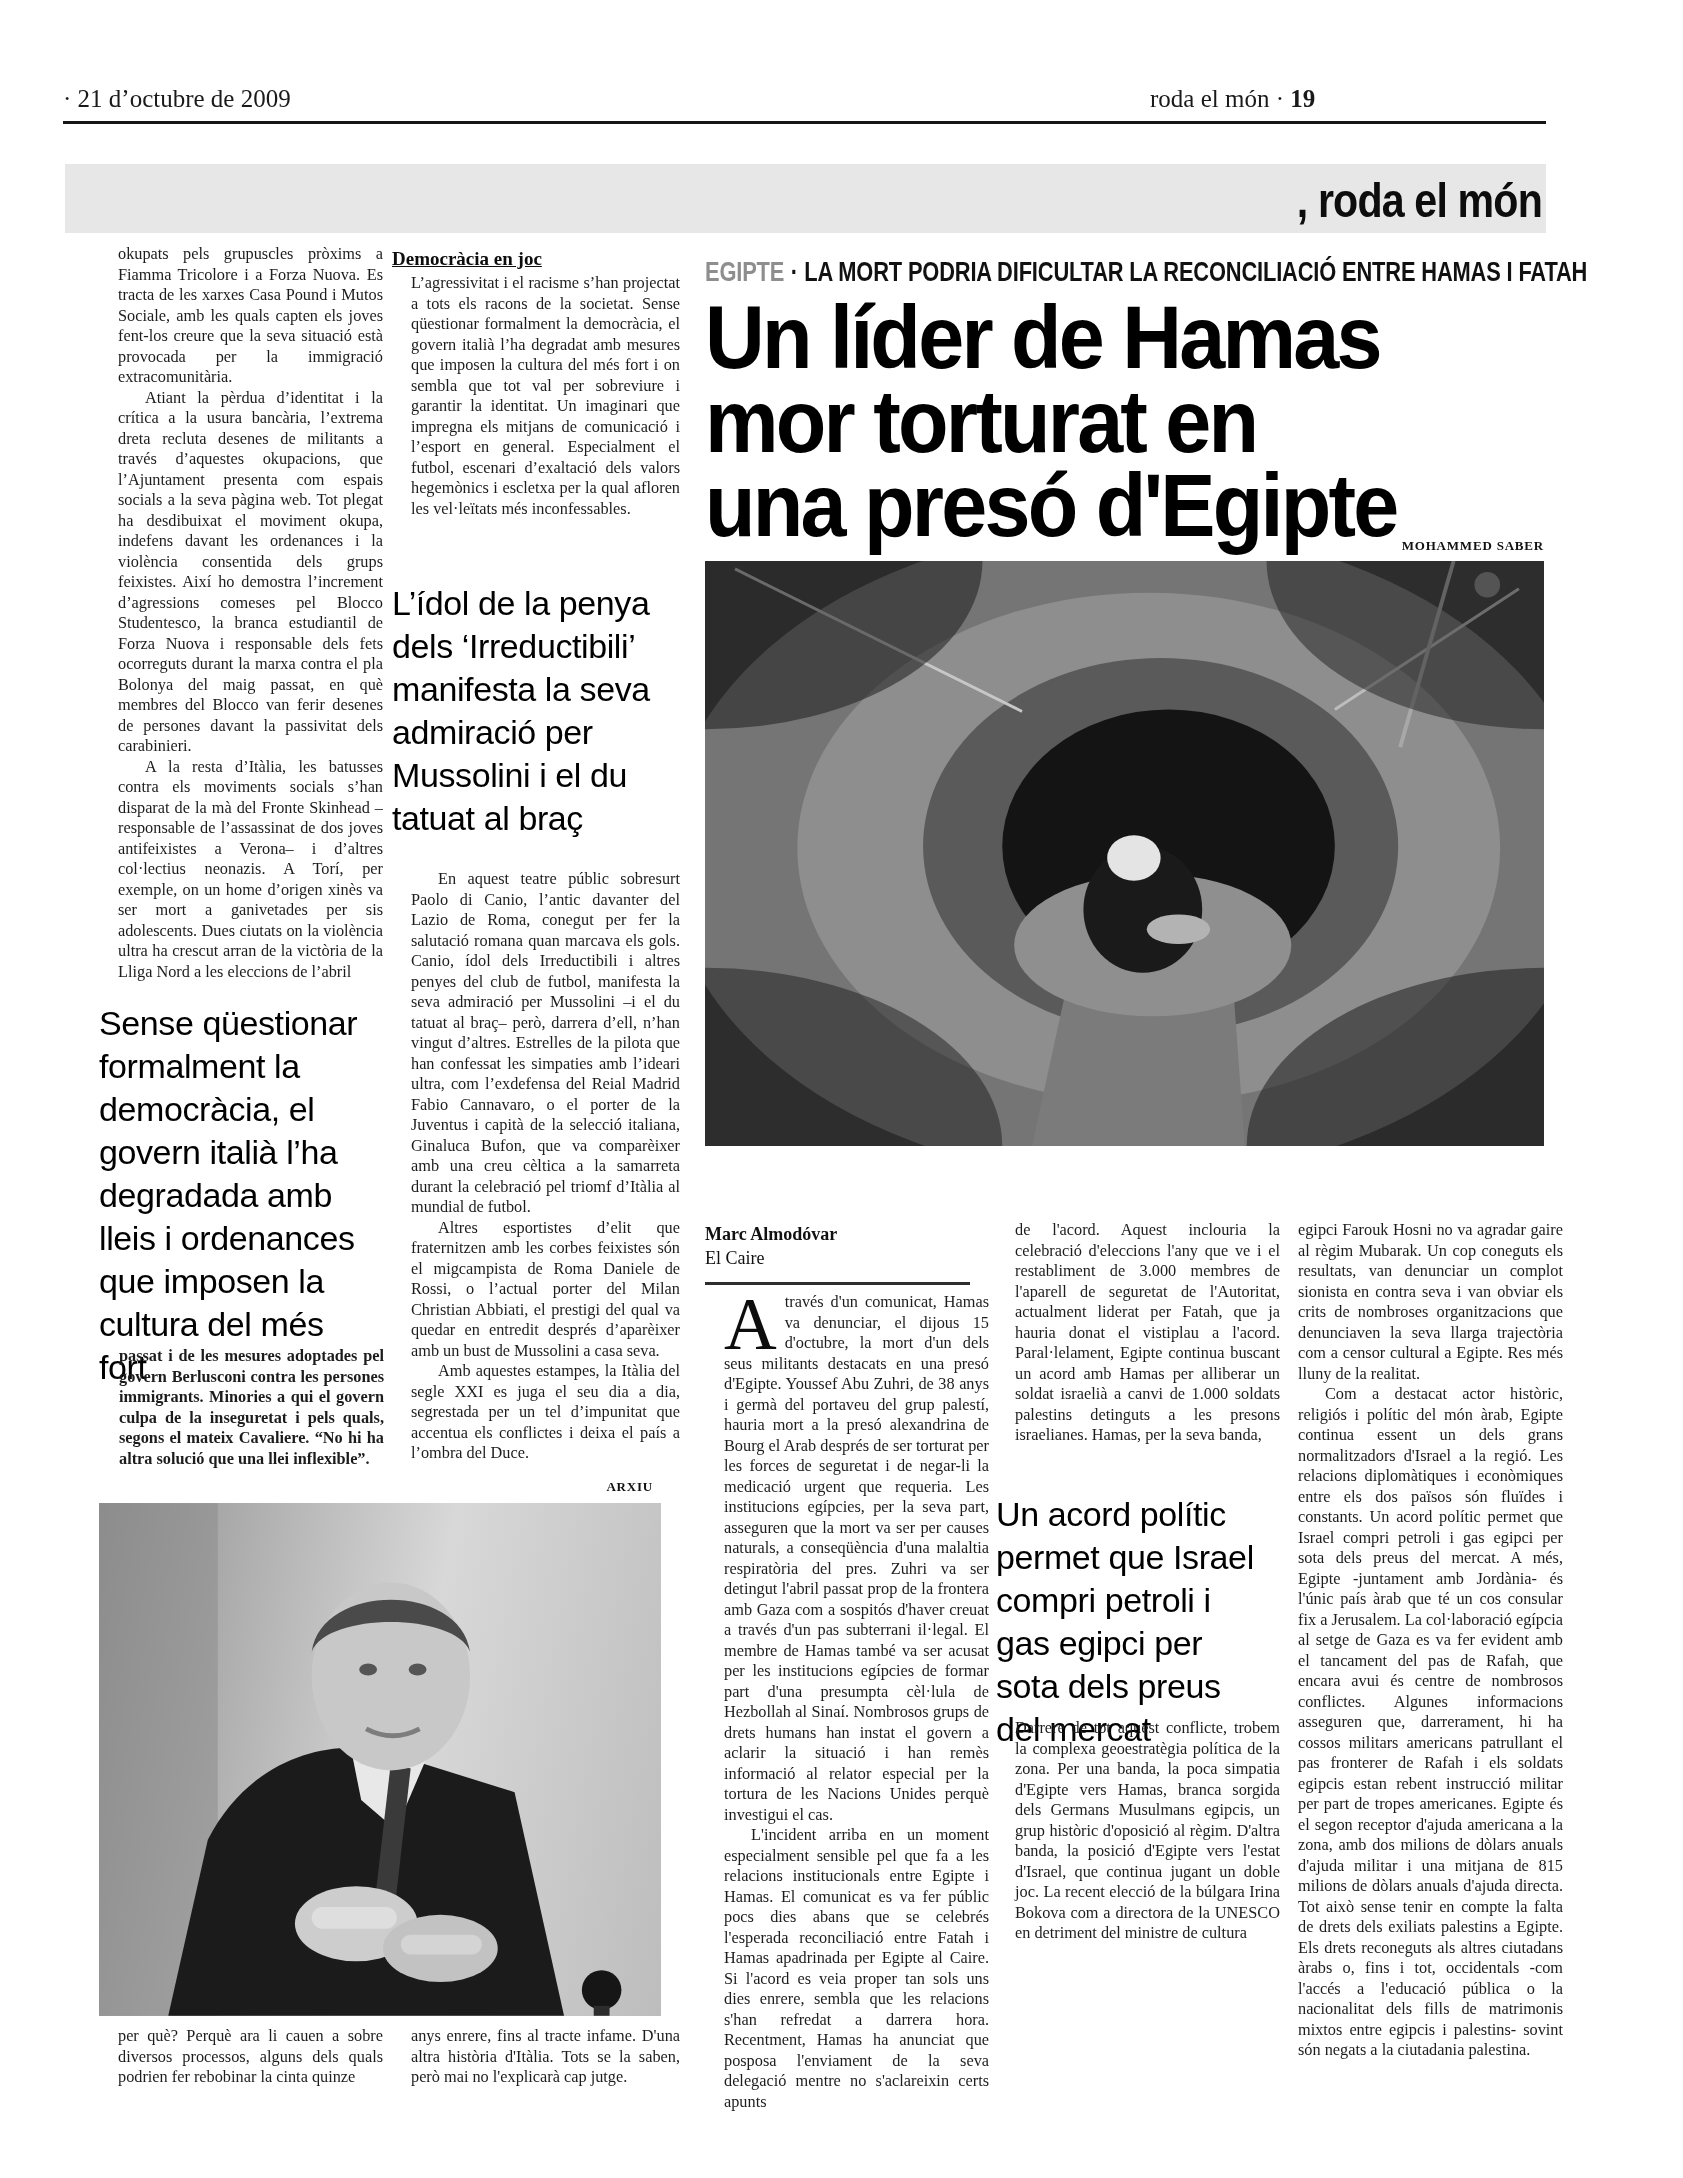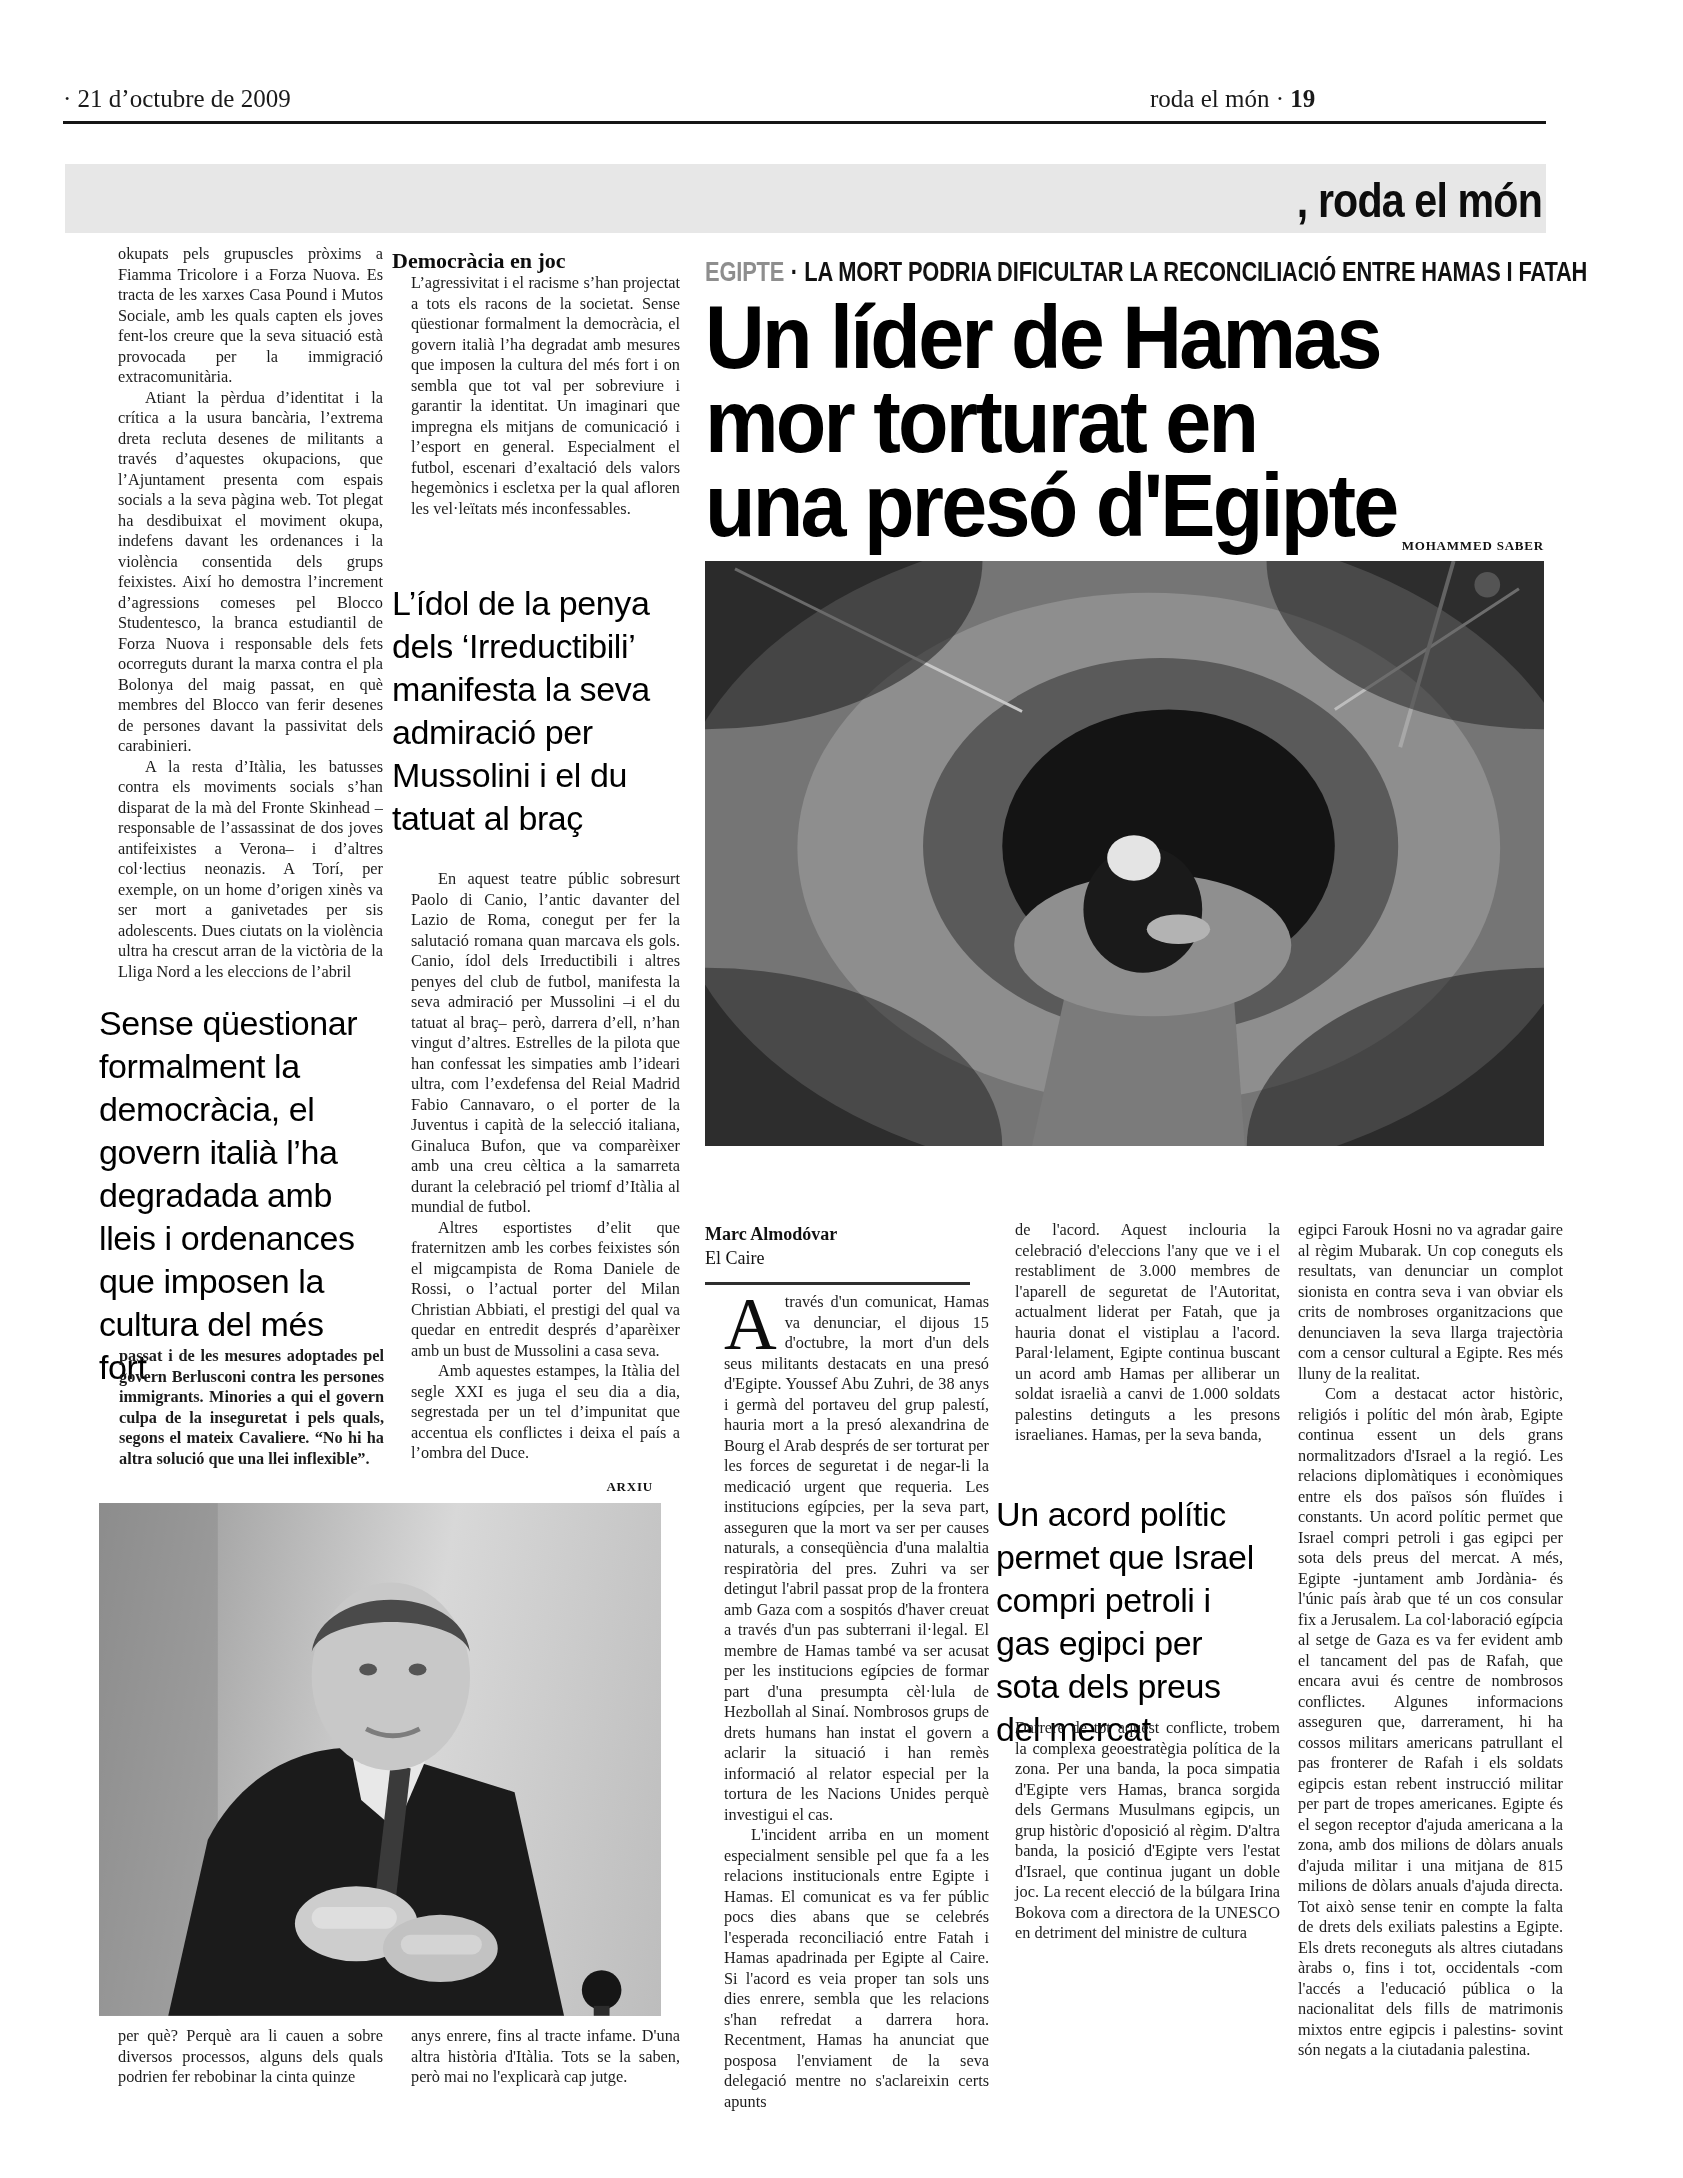--- a/index.html
+++ b/index.html
@@ -9,21 +9,21 @@
   .hdr-text{font-size:25px;color:#1a1a1a;}
   .hdr-right{text-align:left;}
   .hdr-rule{height:3px;background:#151515;}
   .band{background:#e7e7e7;margin-top:36px;}
   .band-title{font-family:"Liberation Sans",sans-serif;font-weight:700;font-size:49px;
               white-space:nowrap;transform:scaleX(0.84);transform-origin:100% 50%;
               text-align:right;color:#0d0d0d;letter-spacing:-1px;}
   .body-text{font-size:16.3px;line-height:20.5px;text-align:justify;color:#1c1c1c;margin-left:19px;}
   .body-text p{margin:0;}
   .body-text p + p{text-indent:27px;}
-  .sect-head{font-weight:700;font-size:22px;color:#0d0d0d;}
+  .sect-head{font-weight:700;font-size:19px;color:#0d0d0d;text-decoration:underline;}
   .pull-quote{font-family:"Liberation Sans",sans-serif;font-size:34px;line-height:43px;
               letter-spacing:-0.4px;color:#000;}
   .kicker{font-family:"Liberation Sans",sans-serif;font-weight:700;font-size:27px;
           white-space:nowrap;transform:scaleX(0.81);transform-origin:0 50%;letter-spacing:-0.2px;}
   .kicker .tag{color:#8e8e8e;}
   .kicker .sep{color:#111;padding:0 8px;}
   .headline{font-family:"Liberation Sans",sans-serif;font-weight:700;font-size:89px;
             line-height:84px;letter-spacing:-3px;white-space:nowrap;color:#000;
             transform:scaleX(0.93);transform-origin:0 0;}
   .credit{font-weight:700;font-size:13px;line-height:16px;letter-spacing:0.8px;

